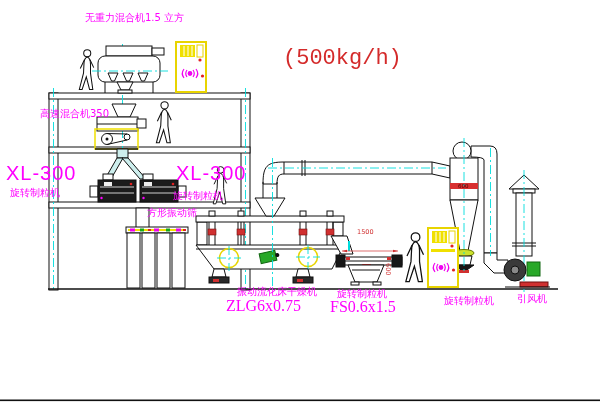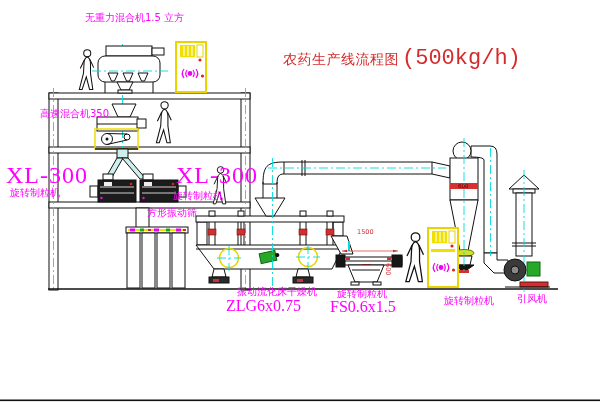--- a/index.html
+++ b/index.html
@@ -3,21 +3,21 @@
 <meta charset="utf-8">
 <style>
   html,body{margin:0;padding:0;background:#fff}
   .stage{position:relative;width:600px;height:403px;background:#fff;overflow:hidden;
          font-family:"DejaVu Sans",sans-serif}
   .art{position:absolute;left:0;top:0}
   .cl{stroke:#00dcdc;stroke-width:0.9;stroke-dasharray:9 3 2 3;fill:none}
   .lbl{position:absolute;color:#ff00ff;white-space:nowrap;line-height:1;
        font-family:"DejaVu Sans",sans-serif}
   .lbl-s{font-size:10px}
-  .model-lg{font-size:24px;font-family:Liberation Serif, serif;letter-spacing:1px;font-weight:400}
+  .model-lg{font-size:20px;font-family:Liberation Sans, sans-serif;letter-spacing:1px;font-weight:400}
   .model-md{font-size:16px;font-family:Liberation Serif, serif;font-weight:400}
   .title-row{position:absolute;left:283px;top:46px;display:flex;align-items:baseline;gap:3px;
              color:#d42a2a;white-space:nowrap}
   .t-main{font-size:14px;letter-spacing:0.5px}
   .t-cap{font-size:22px;font-weight:400;font-family:Liberation Mono, monospace}
   .dim{position:absolute;color:#d03030;font-size:6.5px;line-height:1;white-space:nowrap}
   .dim-band{position:absolute;color:#4a0000;font-size:5.5px;line-height:1}
   .dim-rot{transform:rotate(90deg);transform-origin:0 0}
 </style>
 </head>
@@ -271,21 +271,20 @@
     </g>
 
     <use href="#person" width="22" height="48" transform="translate(77,49) scale(0.93)"></use>
     <use href="#person" width="22" height="48" transform="translate(154,101) scale(0.96)"></use>
     <use href="#person" width="22" height="48" transform="translate(211,166) scale(0.87)"></use>
     <use href="#person" width="22" height="48" transform="translate(403,232) scale(1.14)"></use>
   </g>
 </svg>
 
 <div class="title-row">
-  <span class="t-main">农药生产线流程图</span>
   <span class="t-cap">(500kg/h)</span>
 </div>
 
 <div class="lbl lbl-s" style="left:85px;top:13px">无重力混合机1.5 立方</div>
 
 <div class="lbl lbl-s" style="left:40px;top:109px">高速混合机350</div>
 
 <div class="lbl model-lg" style="left:6px;top:163px">XL-300</div>
 <div class="lbl lbl-s" style="left:10px;top:188px">旋转制粒机</div>
 

